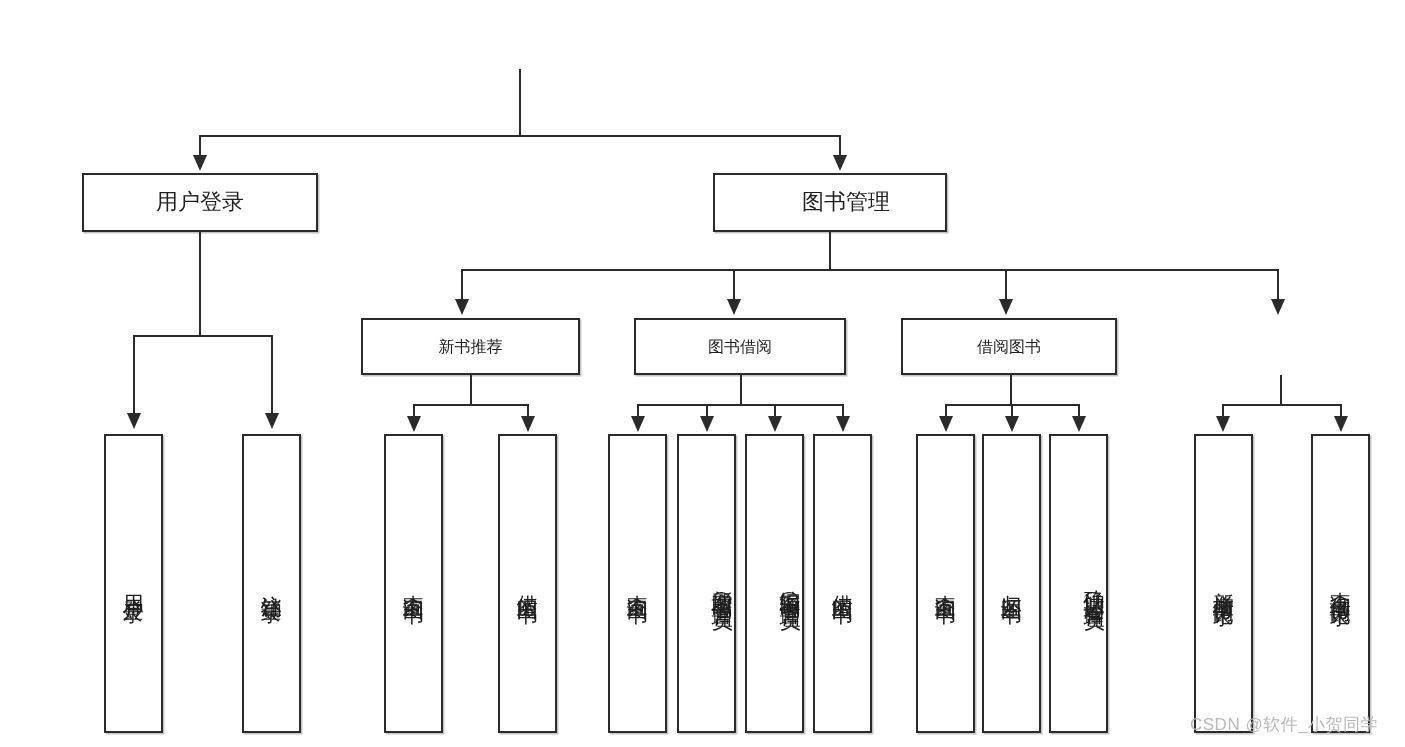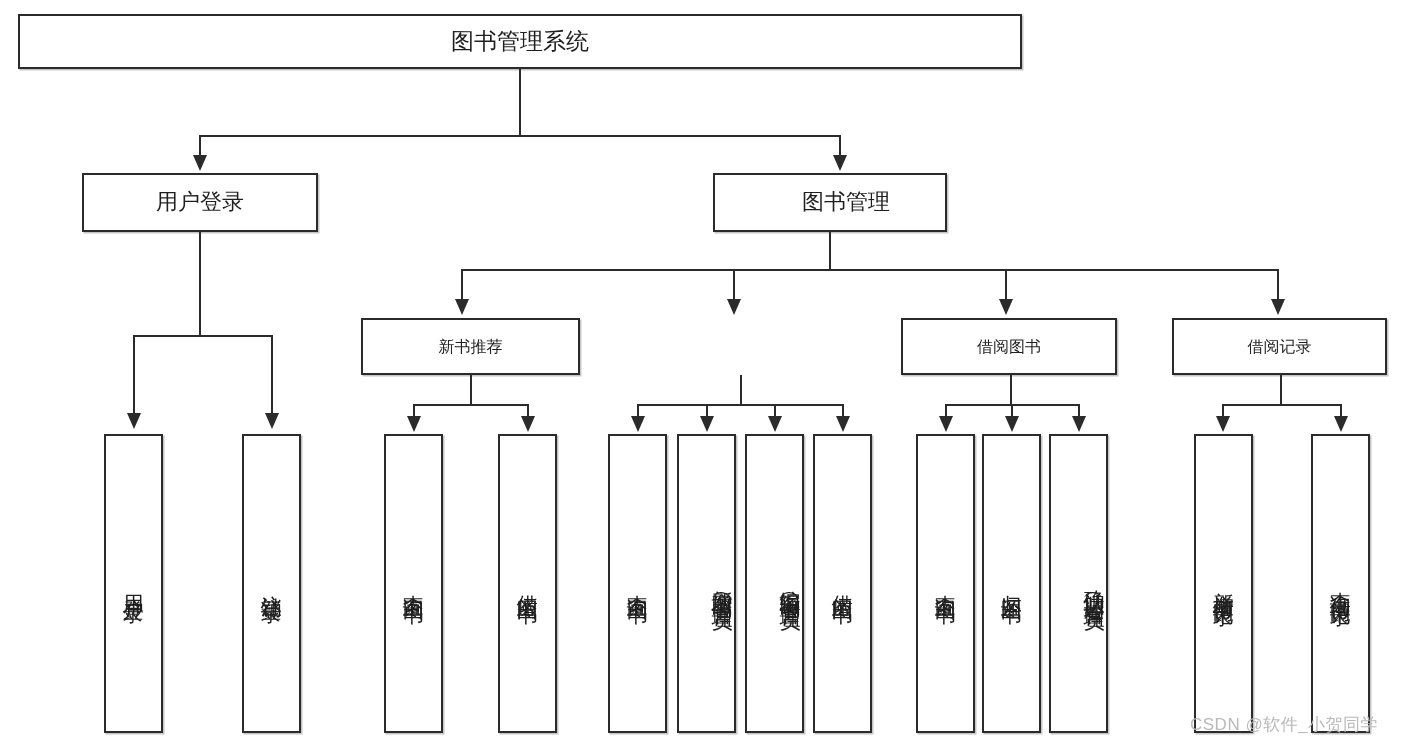--- a/index.html
+++ b/index.html
@@ -71,21 +71,20 @@
     color:#b9b9b9;
     white-space:nowrap;
     letter-spacing:.5px;
   }
 </style>
 </head>
 <body>
 
 <div id="canvas">
 
-  <div class="node root" style="left:18px;top:14px;width:1004px;height:55px;">图书管理系统</div>
 
   <div class="vline" style="left:519px;top:69px;height:67px;"></div>
 
   <div class="hline" style="left:199px;top:135px;width:642px;"></div>
 
   <div class="vline" style="left:199px;top:135px;height:22px;"></div>
   <div class="arrow" style="left:193px;top:155px;"></div>
   <div class="vline" style="left:839px;top:135px;height:22px;"></div>
   <div class="arrow" style="left:833px;top:155px;"></div>
 
@@ -104,22 +103,22 @@
   <div class="vline" style="left:461px;top:269px;height:32px;"></div>
   <div class="arrow" style="left:455px;top:299px;"></div>
   <div class="vline" style="left:733px;top:269px;height:32px;"></div>
   <div class="arrow" style="left:727px;top:299px;"></div>
   <div class="vline" style="left:1005px;top:269px;height:32px;"></div>
   <div class="arrow" style="left:999px;top:299px;"></div>
   <div class="vline" style="left:1277px;top:269px;height:32px;"></div>
   <div class="arrow" style="left:1271px;top:299px;"></div>
 
   <div class="node lvl2" style="left:361px;top:318px;width:219px;height:57px;">新书推荐</div>
+  <div class="node lvl2" style="left:634px;top:318px;width:212px;height:57px;">图书借阅</div>
   <div class="node lvl2" style="left:901px;top:318px;width:216px;height:57px;">借阅图书</div>
-  <div class="node lvl2" style="left:1172px;top:318px;width:215px;height:57px;">借阅记录</div>
 
   <div class="vline" style="left:470px;top:375px;height:30px;"></div>
   <div class="hline" style="left:413px;top:404px;width:115px;"></div>
   <div class="vline" style="left:413px;top:404px;height:14px;"></div>
   <div class="arrow" style="left:407px;top:416px;"></div>
   <div class="vline" style="left:527px;top:404px;height:14px;"></div>
   <div class="arrow" style="left:521px;top:416px;"></div>
 
   <div class="vline" style="left:740px;top:375px;height:30px;"></div>
   <div class="hline" style="left:637px;top:404px;width:206px;"></div>

